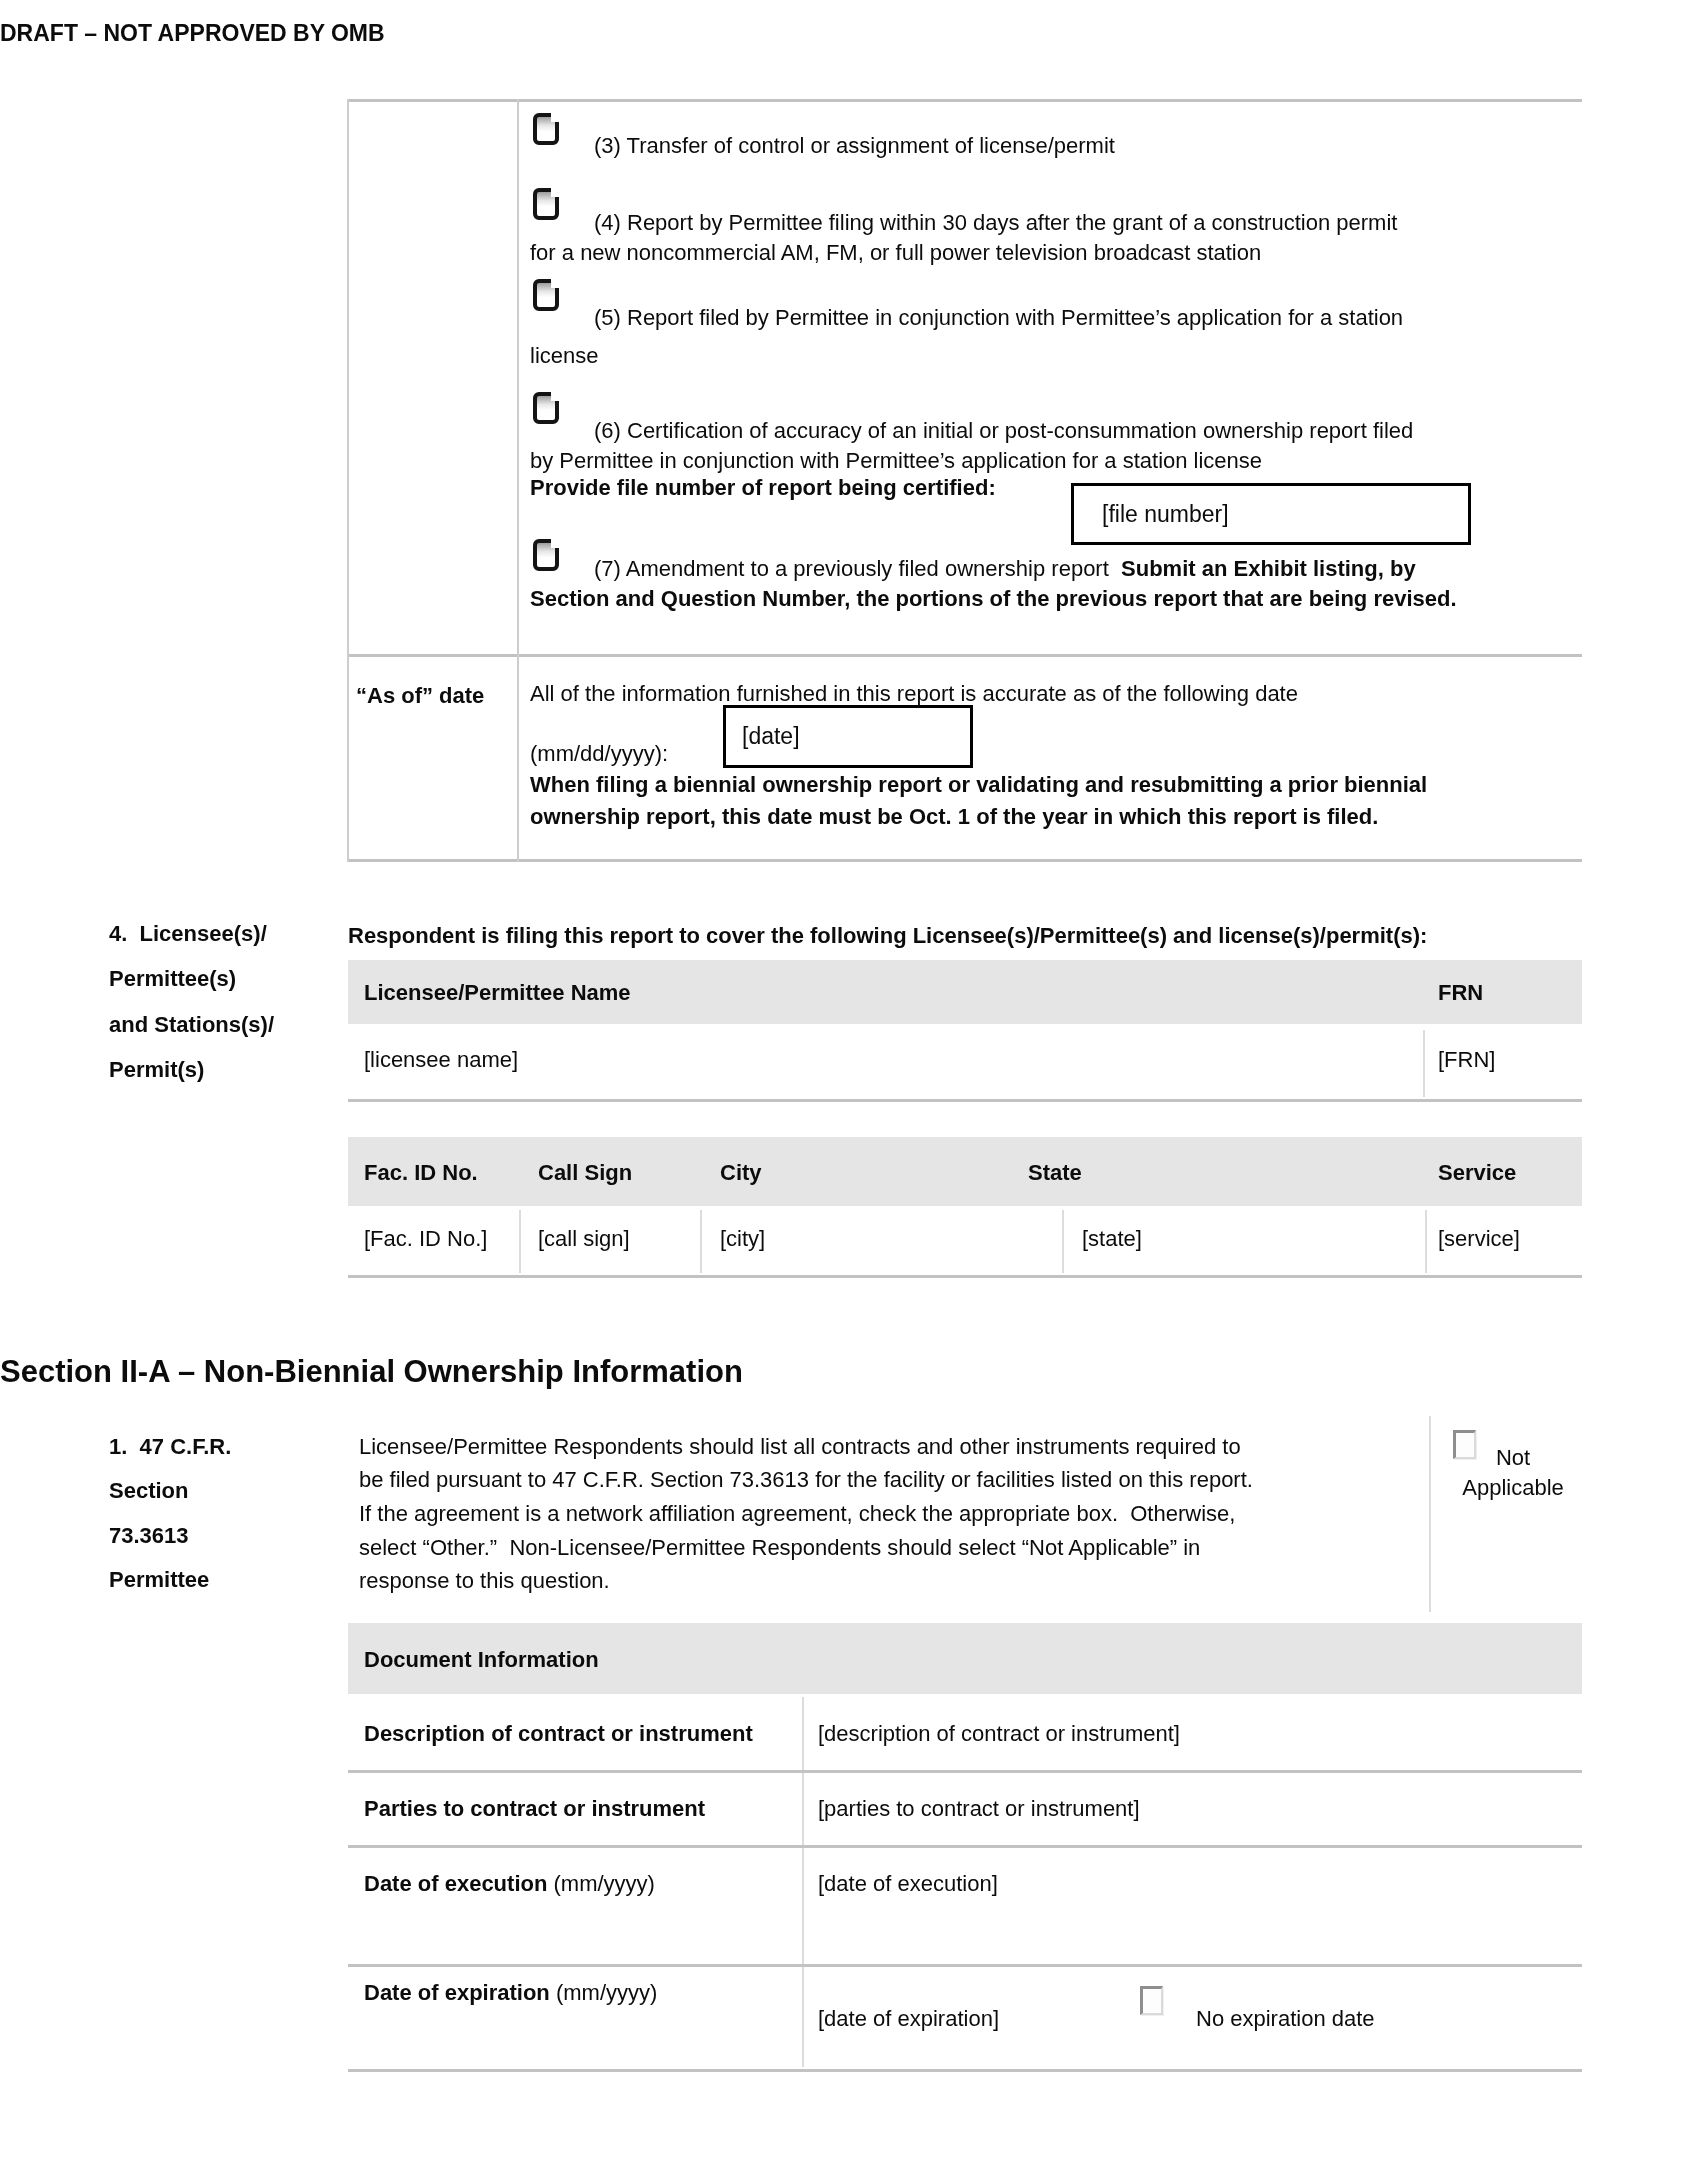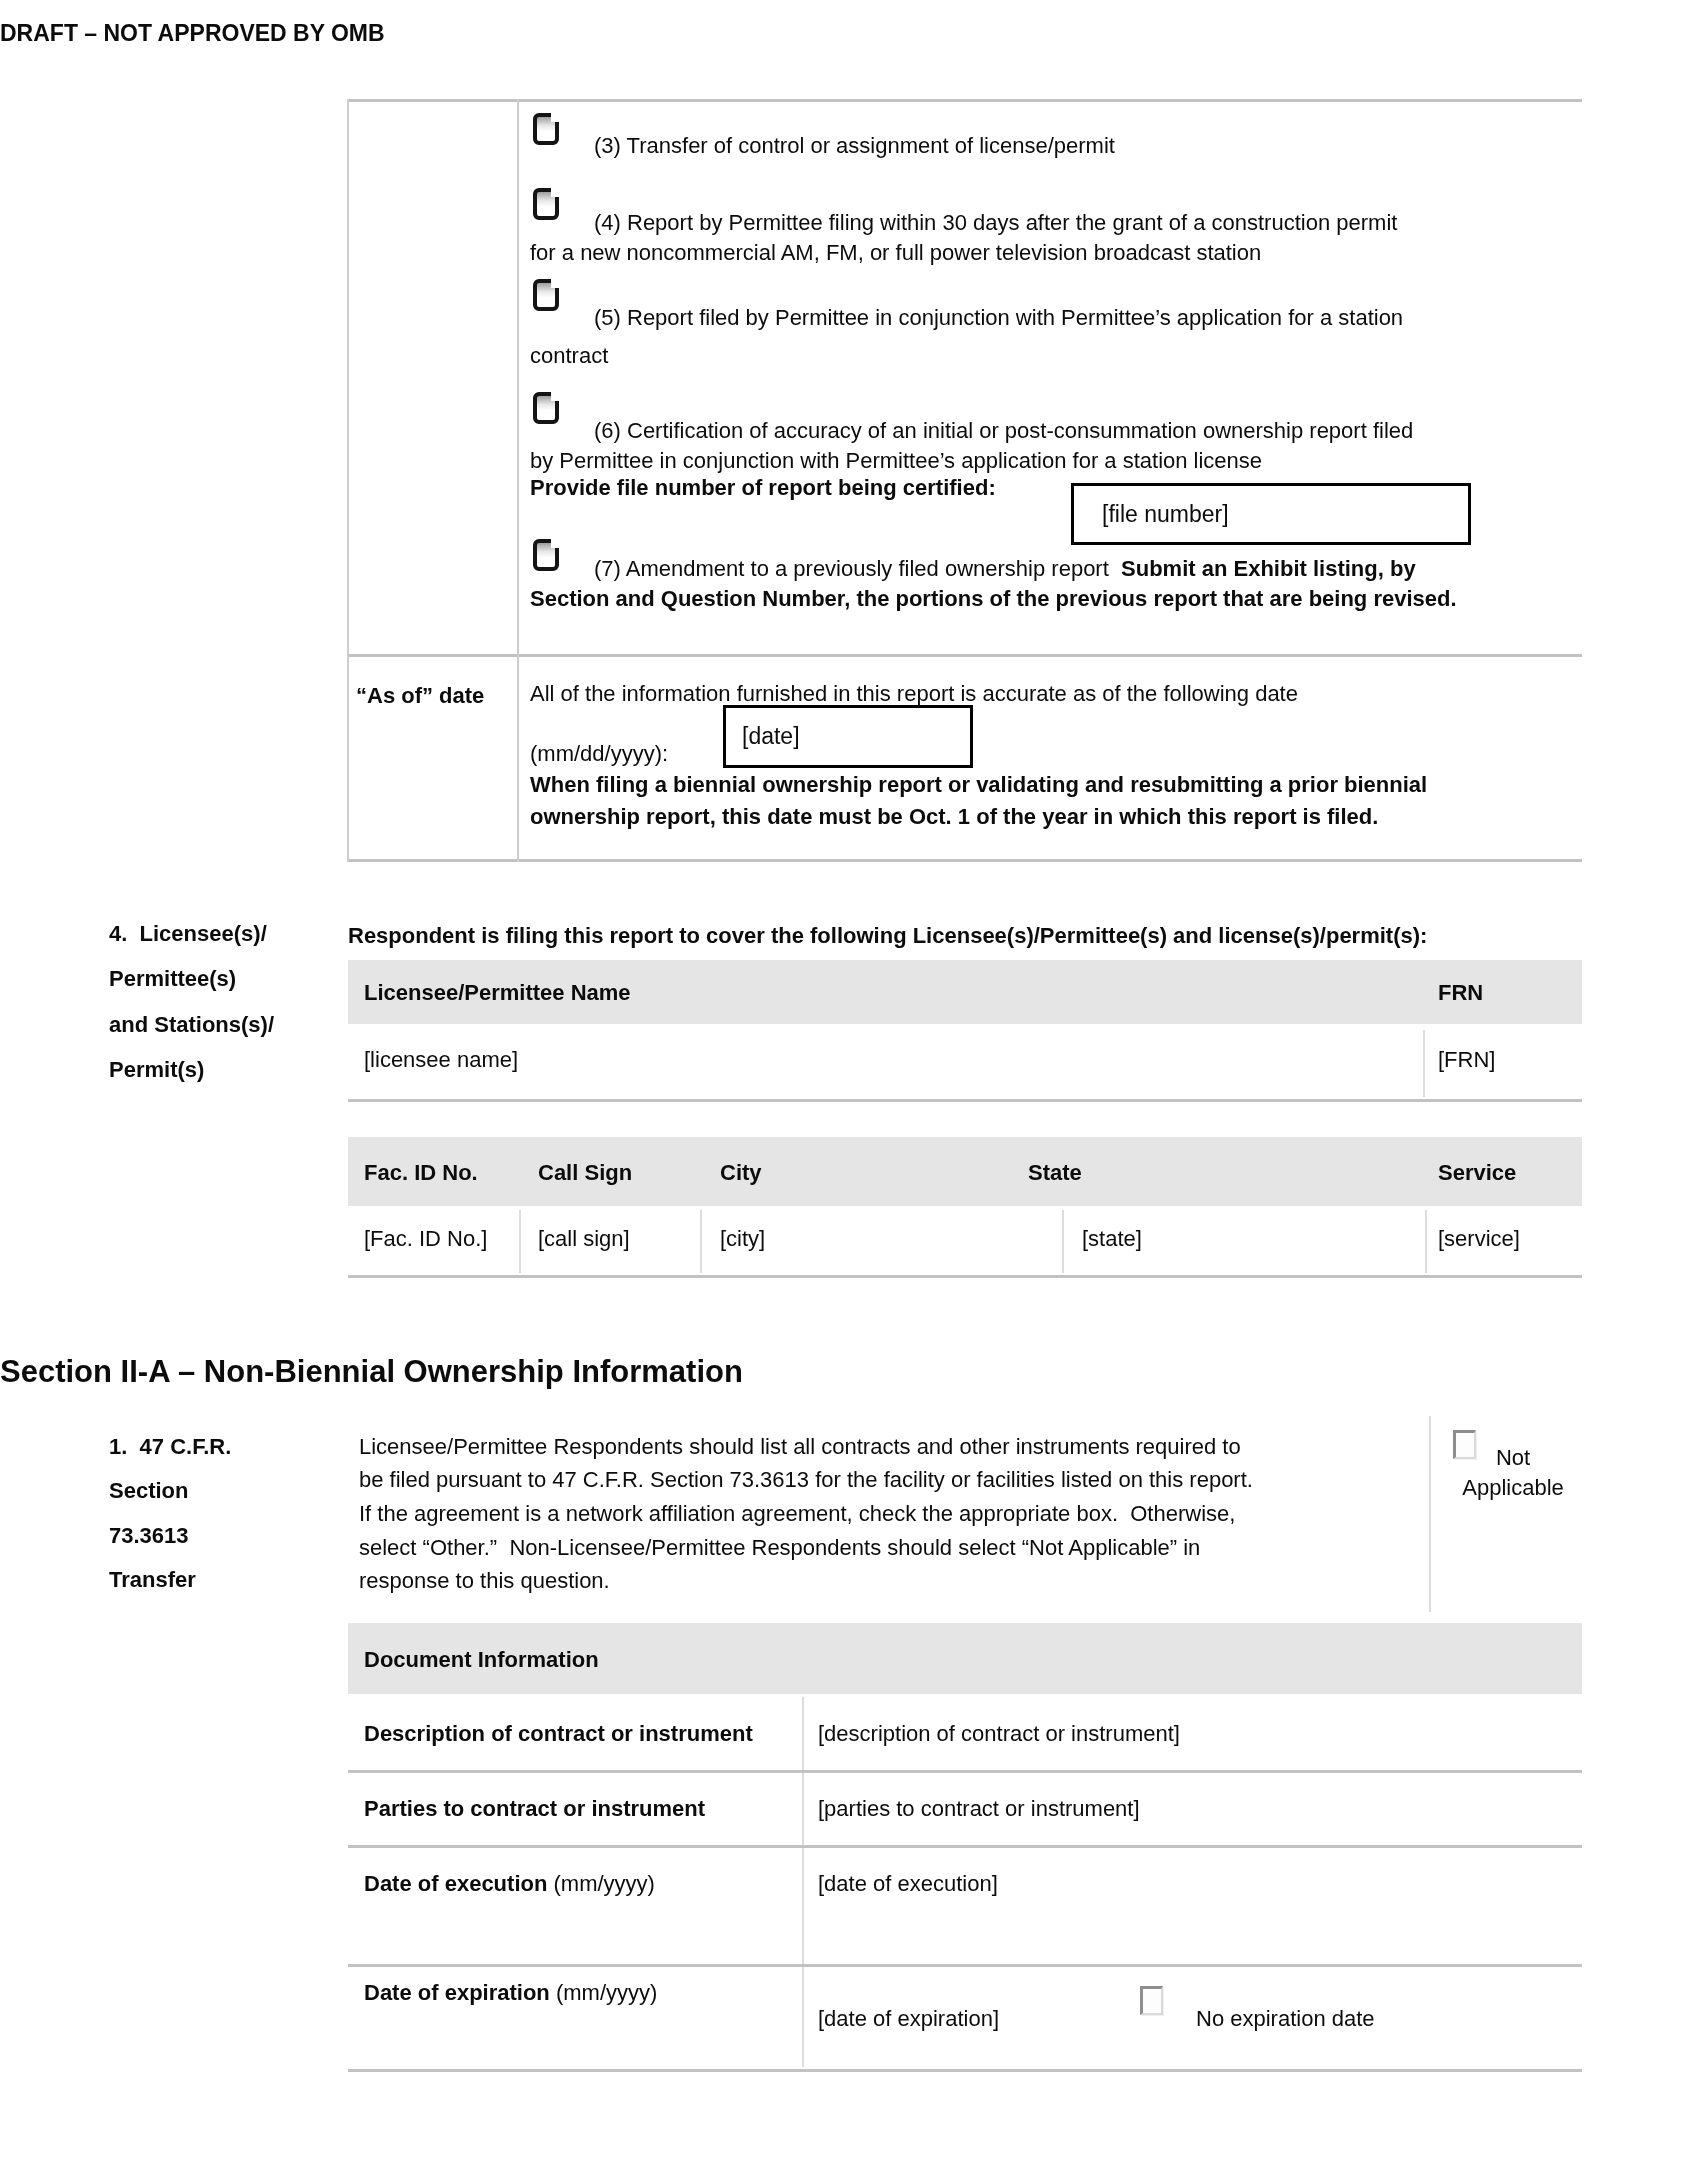--- a/index.html
+++ b/index.html
@@ -47,21 +47,21 @@
 
 <span class="wcheck" style="left:533px;top:113px;"></span>
 <div class="line" style="left:594px;top:131px;">(3) Transfer of control or assignment of license/permit</div>
 
 <span class="wcheck" style="left:533px;top:188px;"></span>
 <div class="line" style="left:594px;top:208px;">(4) Report by Permittee filing within 30 days after the grant of a construction permit</div>
 <div class="line" style="left:530px;top:238px;">for a new noncommercial AM, FM, or full power television broadcast station</div>
 
 <span class="wcheck" style="left:533px;top:279px;"></span>
 <div class="line" style="left:594px;top:303px;">(5) Report filed by Permittee in conjunction with Permittee’s application for a station</div>
-<div class="line" style="left:530px;top:341px;">contract</div>
+<div class="line" style="left:530px;top:341px;">license</div>
 
 <span class="wcheck" style="left:533px;top:392px;"></span>
 <div class="line" style="left:594px;top:416px;">(6) Certification of accuracy of an initial or post-consummation ownership report filed</div>
 <div class="line" style="left:530px;top:446px;">by Permittee in conjunction with Permittee’s application for a station license</div>
 <div class="line b" style="left:530px;top:473px;">Provide file number of report being certified:</div>
 <div class="fieldbox" style="left:1059px;top:483px;width:366px;height:56px;padding-left:28px;">
   <span>[file number]</span>
 </div>
 
 <span class="wcheck" style="left:533px;top:539px;"></span>
@@ -113,21 +113,21 @@
 <div class="hline" style="left:348px;top:1275px;width:1234px;"></div>
 
 <div class="center-wrap" style="top:1354px;">
   <span class="b" style="font-size:31px;">Section II-A – Non-Biennial Ownership Information</span>
 </div>
 
 <div>
   <div class="line b" style="left:109px;top:1432px;">1.&nbsp; 47 C.F.R.</div>
   <div class="line b" style="left:109px;top:1476px;">Section</div>
   <div class="line b" style="left:109px;top:1521px;">73.3613</div>
-  <div class="line b" style="left:109px;top:1565px;">Transfer</div>
+  <div class="line b" style="left:109px;top:1565px;">Permittee</div>
 </div>
 <div>
   <div class="line" style="left:359px;top:1432px;">Licensee/Permittee Respondents should list all contracts and other instruments required to</div>
   <div class="line" style="left:359px;top:1465px;">be filed pursuant to 47 C.F.R. Section 73.3613 for the facility or facilities listed on this report.</div>
   <div class="line" style="left:359px;top:1499px;">If the agreement is a network affiliation agreement, check the appropriate box.&nbsp; Otherwise,</div>
   <div class="line" style="left:359px;top:1533px;">select “Other.”&nbsp; Non-Licensee/Permittee Respondents should select “Not Applicable” in</div>
   <div class="line" style="left:359px;top:1566px;">response to this question.</div>
 </div>
 <div class="vlite" style="left:1429px;top:1416px;height:196px;"></div>
 <span class="check3d" style="left:1453px;top:1430px;"></span>

